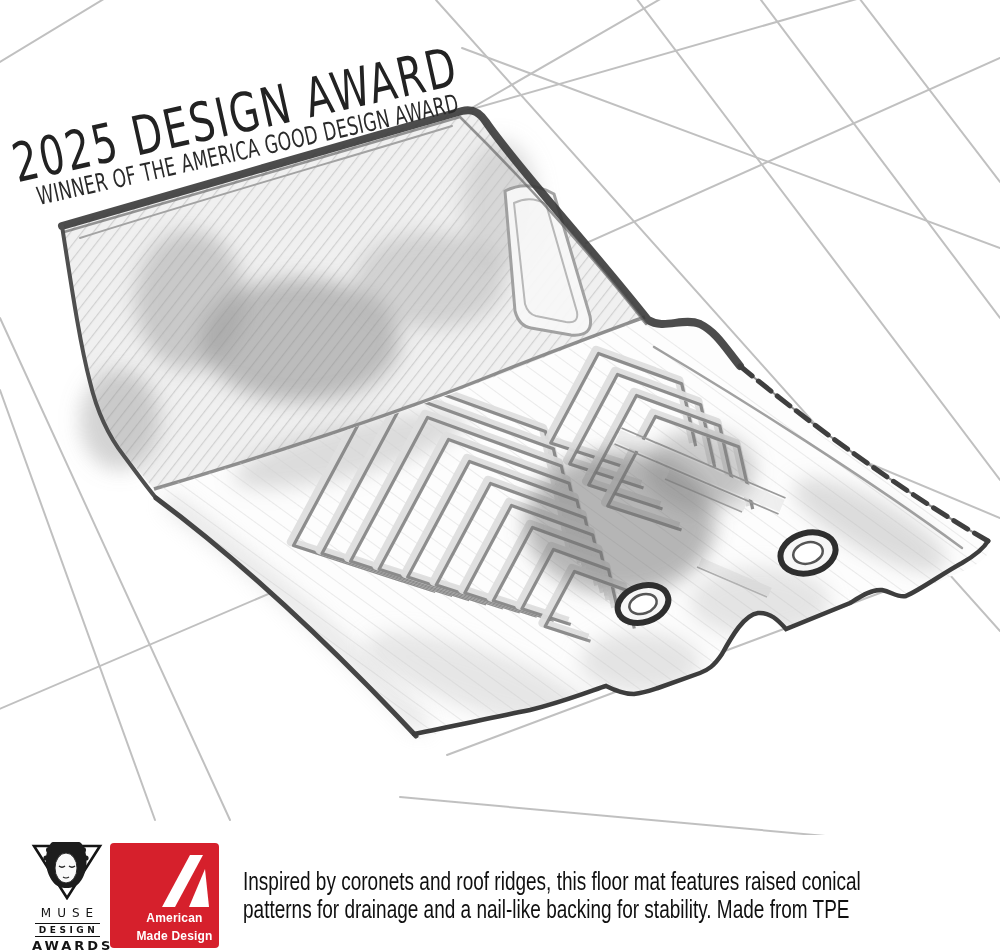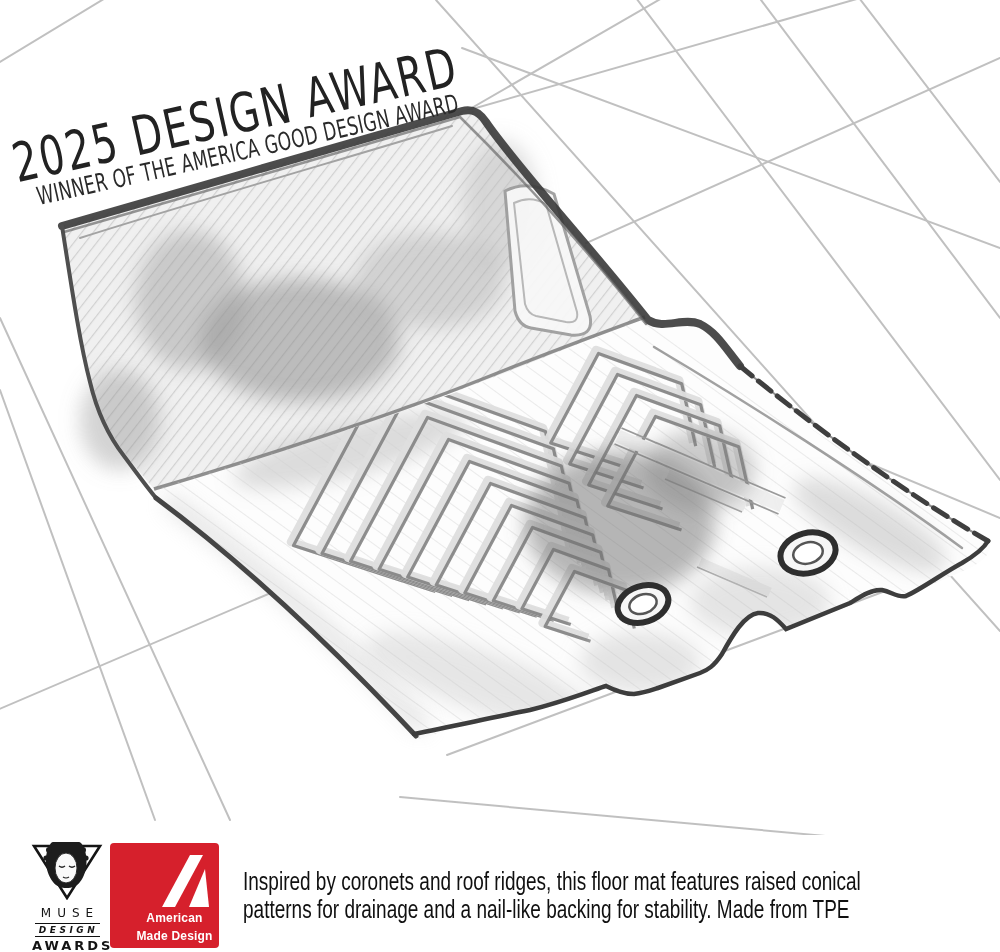--- a/index.html
+++ b/index.html
@@ -20,21 +20,21 @@
     font-family:"DejaVu Sans",sans-serif;font-size:25px;line-height:26px;font-weight:400;
     color:#2a2a2a;letter-spacing:.5px;
     transform-origin:0 100%;transform:rotate(-12.6deg) scaleX(.68);
   }
   
   .muse{position:absolute;left:29px;top:842px;width:76px;text-align:center;color:#141414;}
   .muse-word{font-family:"DejaVu Sans",sans-serif;font-size:12px;line-height:15px;font-weight:500;
     letter-spacing:6px;padding-left:6px;margin-top:2px;}
   .muse-design{font-family:"DejaVu Sans",sans-serif;font-size:9px;line-height:10px;font-weight:700;
     letter-spacing:3.5px;padding:1px 0 1px 3px;margin:2px auto 0 auto;width:62px;
-    border-top:1.5px solid #111;border-bottom:1.5px solid #111;font-style:italic;}
+    border-top:1.5px solid #111;border-bottom:1.5px solid #111;}
   .muse-awards{font-family:"DejaVu Sans",sans-serif;font-size:13px;line-height:14px;font-weight:600;
     letter-spacing:3px;padding-left:3px;margin-top:2px;}
   .agd{position:absolute;left:110px;top:843px;width:109px;height:105px;border-radius:4px;background:#d6202c;}
   .agd-text{position:absolute;left:0;right:0;text-align:center;color:#fff;
     font-family:"Liberation Sans",sans-serif;font-weight:700;font-size:12px;line-height:16px;
     letter-spacing:.2px;padding-left:20px;}
   .agd-line1{bottom:22px;}
   .agd-line2{bottom:4px;}
   .tagline{position:absolute;left:243px;top:867px;color:#101010;
     font-family:"Liberation Sans",sans-serif;font-size:25px;line-height:28px;font-weight:400;

